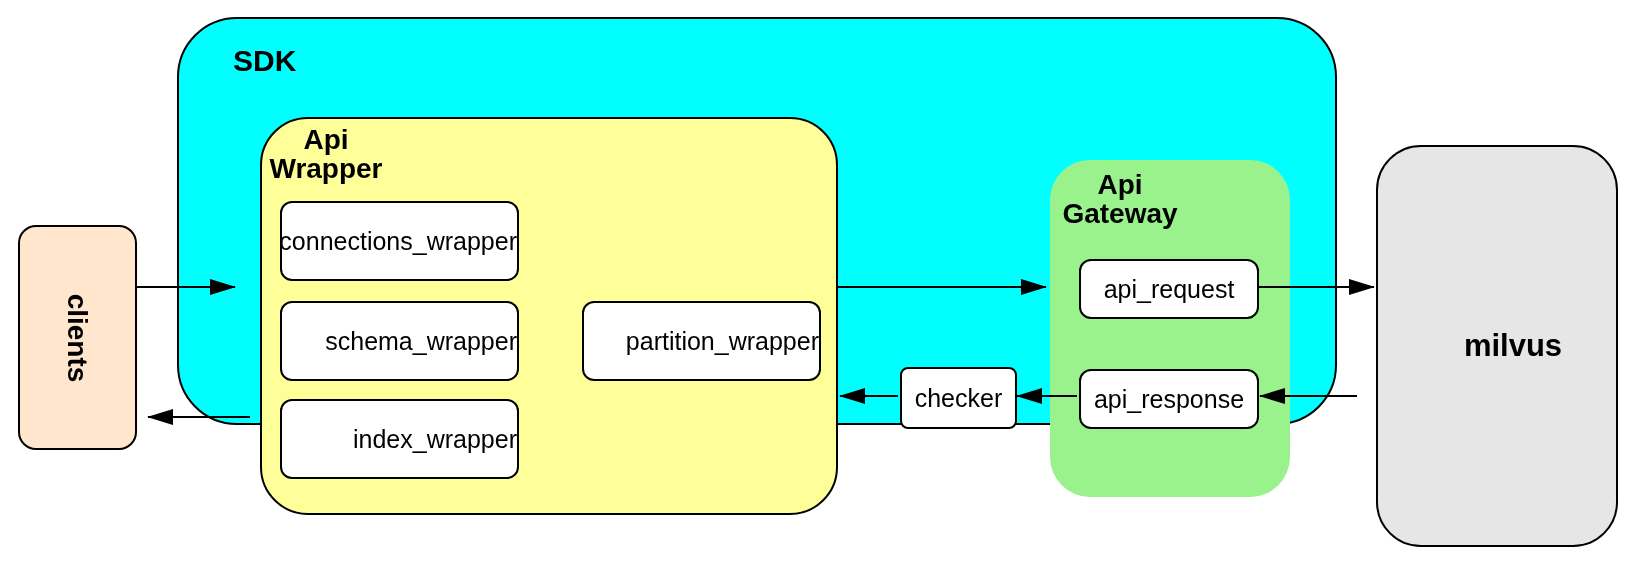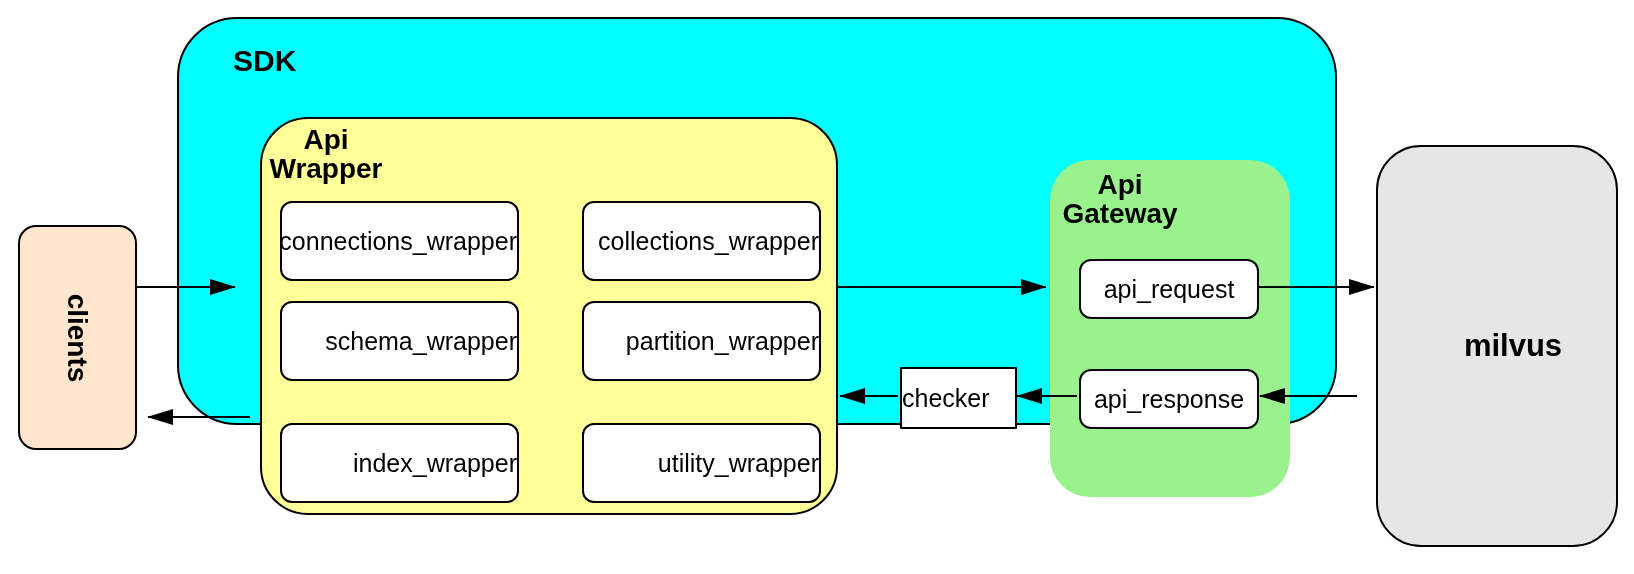--- a/index.html
+++ b/index.html
@@ -32,26 +32,26 @@
   .apiwrapper-label{
     position:absolute;left:0;top:6px;width:128px;text-align:center;
     font-weight:bold;font-size:28px;line-height:29px;
   }
   .wbox{
     position:absolute;width:239px;height:80px;border-radius:12px;background:var(--boxfill);
     border:2px solid var(--border);box-sizing:border-box;
     display:flex;align-items:center;justify-content:flex-end;font-size:25px;
   }
   .c1{left:18px;} .c2{left:320px;}
-  .r1{top:82px;} .r2{top:182px;} .r3{top:280px;margin-top:24px;}
+  .r1{top:82px;} .r2{top:182px;} .r3{top:280px;}
   
   .checker{
-    position:absolute;left:721px;top:348px;width:117px;height:62px;border-radius:1px;
+    position:absolute;left:721px;top:348px;width:117px;height:62px;border-radius:8px;
     background:var(--boxfill);border:2px solid var(--border);box-sizing:border-box;
-    display:flex;align-items:center;font-size:25px;
+    display:flex;align-items:center;justify-content:center;font-size:25px;
   }
   
   .gateway{
     position:absolute;left:871px;top:141px;width:240px;height:337px;border-radius:40px;
     background:var(--green);
   }
   .gateway-label{
     position:absolute;left:0;top:10px;width:140px;text-align:center;
     font-weight:bold;font-size:28px;line-height:29px;
   }
@@ -84,34 +84,28 @@
     <div class="sdk-label">SDK</div>
 
     <div class="apiwrapper">
       <div class="apiwrapper-label">
         <span>Api</span><br>
         <span>Wrapper</span>
       </div>
       <div class="wbox c1 r1">
         <span>connections_wrapper</span>
       </div>
-      <div class="wbox c2 r1">
-        <span>collections_wrapper</span>
-      </div>
       <div class="wbox c1 r2">
         <span>schema_wrapper</span>
       </div>
       <div class="wbox c2 r2">
         <span>partition_wrapper</span>
       </div>
       <div class="wbox c1 r3">
         <span>index_wrapper</span>
-      </div>
-      <div class="wbox c2 r3">
-        <span>utility_wrapper</span>
       </div>
     </div>
 
     <div class="checker">
       <span>checker</span>
     </div>
 
     <div class="gateway">
       <div class="gateway-label">
         <span>Api</span><br>

